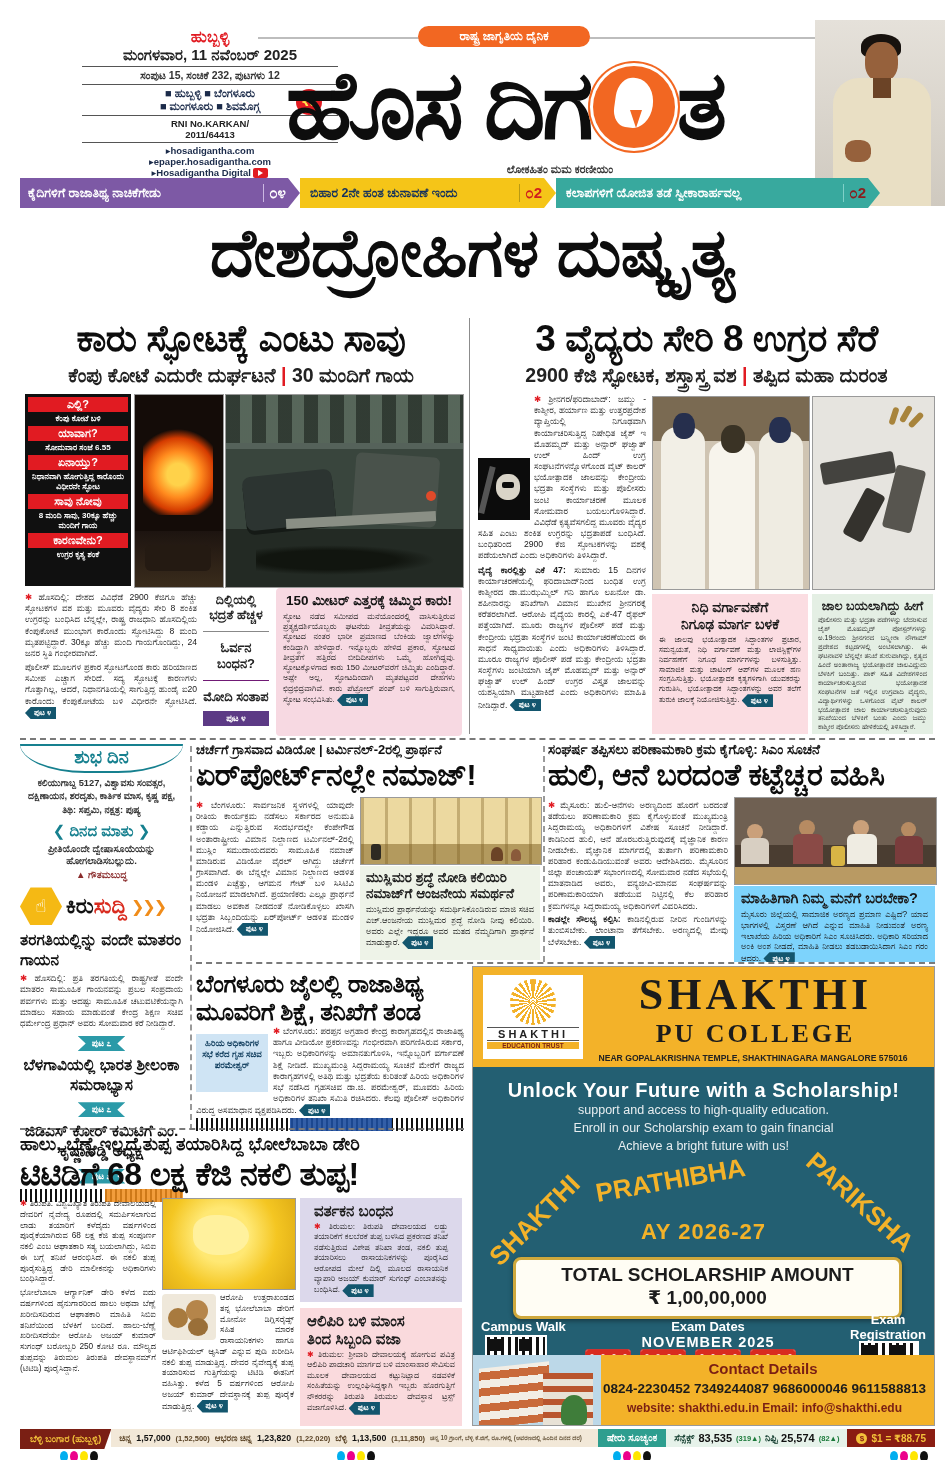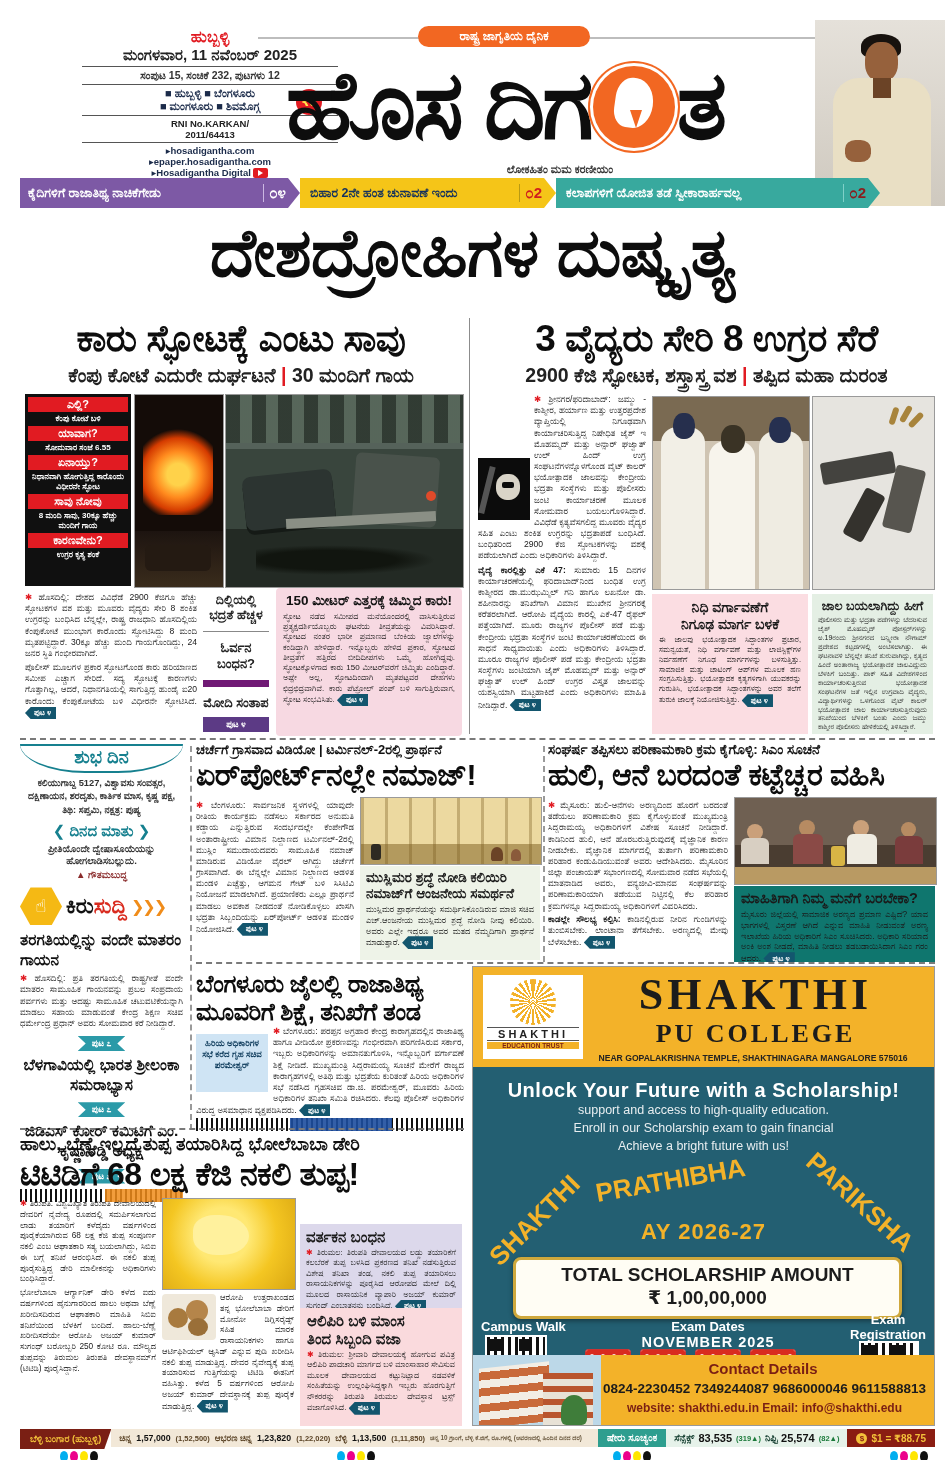--- a/index.html
+++ b/index.html
@@ -143,21 +143,21 @@
   </div>
 
   <div class="abs k9 jus" style="left:25px;top:592px;width:172px;height:144px;overflow:hidden;">
     <p class="lead" style="margin:0 0 3px;"><span>ಹೊಸದಿಲ್ಲಿ: ದೇಶದ ವಿವಿಧೆಡೆ 2900 ಕೆಜಿಗೂ ಹೆಚ್ಚು ಸ್ಫೋಟಕಗಳ ವಶ ಮತ್ತು ಮೂವರು ವೈದ್ಯರು ಸೇರಿ 8 ಶಂಕಿತ ಉಗ್ರರನ್ನು ಬಂಧಿಸಿದ ಬೆನ್ನಲ್ಲೇ, ರಾಷ್ಟ್ರ ರಾಜಧಾನಿ ಹೊಸದಿಲ್ಲಿಯ ಕೆಂಪುಕೋಟೆ ಮುಂಭಾಗ ಕಾರೊಂದು ಸ್ಫೋಟಿಸಿದ್ದು 8 ಮಂದಿ ಮೃತಪಟ್ಟಿದ್ದಾರೆ. 30ಕ್ಕೂ ಹೆಚ್ಚು ಮಂದಿ ಗಾಯಗೊಂಡಿದ್ದು, 24 ಜನರ ಸ್ಥಿತಿ ಗಂಭೀರವಾಗಿದೆ.</span></p>
     <p style="margin:0;"><span>ಪೊಲೀಸ್ ಮೂಲಗಳ ಪ್ರಕಾರ ಸ್ಫೋಟಗೊಂಡ ಕಾರು ಹರಿಯಾಣದ ಸಮೀಪ ಎಚ್ಚಾಗ ಸೇರಿದೆ. ಸದ್ಯ ಸ್ಫೋಟಕ್ಕೆ ಕಾರಣಗಳು ಗೊತ್ತಾಗಿಲ್ಲ, ಆದರೆ, ನಿಧಾನಗತಿಯಲ್ಲಿ ಸಾಗುತ್ತಿದ್ದ ಹುಂಡೈ ಐ20 ಕಾರೊಂದು ಕೆಂಪುಕೋಟೆಯ ಬಳಿ ವಿಧೀರನೇ ಸ್ಫೋಟಿಸಿದೆ.</span>
       <span class="pg">ಪುಟ ೪</span></p>
   </div>
 
   <div class="abs" style="left:203px;top:590px;width:66px;">
     <div class="ctr b" style="font-size:12.5px;color:#222;border-bottom:1px solid #888;padding:3px 0 8px;">ದಿಲ್ಲಿಯಲ್ಲಿ ಭದ್ರತೆ ಹೆಚ್ಚಳ</div>
-    <div class="ctr b" style="font-size:13px;color:#222;border-bottom:7px solid #701a75;padding:8px 0;">ಓರ್ವನ ಬಂಧನ?</div>
+    <div class="ctr b" style="font-size:13px;color:#222;border-bottom:1px solid #701a75;padding:8px 0;">ಓರ್ವನ ಬಂಧನ?</div>
     <div class="ctr b" style="font-size:13px;color:#222;padding:8px 0 6px;">ಮೋದಿ ಸಂತಾಪ</div>
     <div class="ctr" style="background:#5c3a85;color:#fff;font-size:8.5px;font-weight:bold;padding:2px 0;">ಪುಟ ೪</div>
   </div>
 
   <div class="abs" style="left:276px;top:588px;width:186px;height:148px;background:#f7d9e2;border-radius:4px;padding:5px 7px;box-sizing:border-box;overflow:hidden;">
     <div class="ctr b" style="font-size:13.5px;color:#111;margin-bottom:3px;">150 ಮೀಟರ್ ಎತ್ತರಕ್ಕೆ ಚಿಮ್ಮಿದ ಕಾರು!</div>
     <div class="k8 jus"><span>ಸ್ಫೋಟ ನಡೆದ ಸಮೀಪದ ಮನೆಯೊಂದರಲ್ಲಿ ವಾಸಿಸುತ್ತಿರುವ ಪ್ರತ್ಯಕ್ಷದರ್ಶಿಯೊಬ್ಬರು ಘಟನೆಯ ತೀವ್ರತೆಯನ್ನು ವಿವರಿಸಿದ್ದಾರೆ. ಸ್ಫೋಟದ ನಂತರ ಭಾರೀ ಪ್ರಮಾಣದ ಬೆಂಕಿಯ ಜ್ವಾಲೆಗಳನ್ನು ಕಂಡಿದ್ದಾಗಿ ಹೇಳಿದ್ದಾರೆ. ಇನ್ನೊಬ್ಬರು ಹೇಳಿದ ಪ್ರಕಾರ, ಸ್ಫೋಟದ ತೀವ್ರತೆಗೆ ಹತ್ತಿರದ ಬೀದಿದೀಪಗಳು ಒಮ್ಮೆ ಹೋಗಿದ್ದವು. ಸ್ಫೋಟಕ್ಕೊಳಗಾದ ಕಾರು 150 ಮೀಟರ್‌ವರೆಗೆ ಚಿಮ್ಮಿತು ಎಂದಿದ್ದಾರೆ. ಅಷ್ಟೇ ಅಲ್ಲ, ಸ್ಫೋಟದಿಂದಾಗಿ ಮೃತಪಟ್ಟವರ ದೇಹಗಳು ಛಿದ್ರಛಿದ್ರವಾಗಿವೆ. ಕಾರು ಪೆಟ್ರೋಲ್ ಪಂಪ್ ಬಳಿ ಸಾಗುತ್ತಿರುವಾಗ, ಸ್ಫೋಟ ಸಂಭವಿಸಿತು.</span>
       <span class="pg">ಪುಟ ೪</span></div>
   </div>
 
@@ -274,21 +274,21 @@
     <div style="position:absolute;left:12px;top:26px;width:16px;height:16px;border-radius:50%;background:#caa07a;"></div>
     <div style="position:absolute;left:6px;top:40px;width:28px;height:26px;background:#d8cfc2;border-radius:6px 6px 0 0;"></div>
     <div style="position:absolute;left:64px;top:22px;width:16px;height:16px;border-radius:50%;background:#b78b62;"></div>
     <div style="position:absolute;left:58px;top:36px;width:30px;height:30px;background:#8a4a46;border-radius:6px 6px 0 0;"></div>
     <div style="position:absolute;left:118px;top:22px;width:16px;height:16px;border-radius:50%;background:#caa07a;"></div>
     <div style="position:absolute;left:112px;top:36px;width:30px;height:30px;background:#efece2;border-radius:6px 6px 0 0;"></div>
     <div style="position:absolute;left:166px;top:24px;width:15px;height:15px;border-radius:50%;background:#b78b62;"></div>
     <div style="position:absolute;left:160px;top:38px;width:28px;height:28px;background:#7a3c3c;border-radius:6px 6px 0 0;"></div>
     <div style="position:absolute;left:96px;top:48px;width:14px;height:20px;background:#d8b545;border-radius:3px;"></div>
   </div>
-  <div class="abs" style="left:734px;top:886px;width:201px;height:76px;background:#0f766e;padding:4px 7px;box-sizing:border-box;overflow:hidden;">
+  <div class="abs" style="left:734px;top:886px;width:201px;height:76px;background:#7dd3fc;padding:4px 7px;box-sizing:border-box;overflow:hidden;">
     <div class="b" style="font-size:14.5px;margin-bottom:2px;">ಮಾಹಿತಿಗಾಗಿ ನಿಮ್ಮ ಮನೆಗೆ ಬರಬೇಕಾ?</div>
     <div class="jus" style="font-size:8.3px;line-height:1.3;"><span>ಮೈಸೂರು ಜಿಲ್ಲೆಯಲ್ಲಿ ಸಾಮಾಜಿಕ ಅರಣ್ಯದ ಪ್ರಮಾಣ ಎಷ್ಟಿದೆ? ಯಾವ ಭಾಗಗಳಲ್ಲಿ ವಿಸ್ತರಣೆ ಆಗಿದೆ ಎನ್ನುವ ಮಾಹಿತಿ ನೀಡುವಂತೆ ಅರಣ್ಯ ಇಲಾಖೆಯ ಹಿರಿಯ ಅಧಿಕಾರಿಗೆ ಸಿಎಂ ಸೂಚಿಸಿದರು. ಅಧಿಕಾರಿ ಸರಿಯಾದ ಅಂಕಿ ಅಂಶ ನೀಡದೆ, ಮಾಹಿತಿ ನೀಡಲು ತಡಬಡಾಯಿಸಿದಾಗ ಸಿಎಂ ಗರಂ ಆದರು.</span>
       <span class="pg">ಪುಟ ೪</span></div>
   </div>
 
   <h2 class="abs headline" style="left:196px;top:970px;width:268px;font-size:24px;line-height:1.15;">
     <span>ಬೆಂಗಳೂರು ಜೈಲಲ್ಲಿ ರಾಜಾತಿಥ್ಯ</span><br><span>ಮೂವರಿಗೆ ಶಿಕ್ಷೆ, ತನಿಖೆಗೆ ತಂಡ</span>
   </h2>
   <div class="abs k9 jus" style="left:196px;top:1026px;width:268px;height:90px;overflow:hidden;">
     <div style="float:left;width:72px;height:58px;background:#cfe4f4;color:#0f3c5c;font-size:8.6px;font-weight:900;text-align:center;padding:4px 3px;margin:8px 5px 2px 0;box-sizing:border-box;">ಹಿರಿಯ ಅಧಿಕಾರಿಗಳ ಸಭೆ ಕರೆದ ಗೃಹ ಸಚಿವ ಪರಮೇಶ್ವರ್</div>
@@ -315,21 +315,21 @@
   <div class="abs jus" style="left:162px;top:1292px;width:132px;height:134px;font-size:8.3px;line-height:1.3;overflow:hidden;">
     <div style="float:left;width:54px;height:46px;background:#efe8da;border-radius:4px;position:relative;margin:2px 4px 2px 0;">
       <span style="position:absolute;left:6px;top:14px;width:20px;height:20px;border-radius:50%;background:#a87a3e;"></span>
       <span style="position:absolute;left:24px;top:6px;width:22px;height:22px;border-radius:50%;background:#b5854a;"></span>
       <span style="position:absolute;left:26px;top:24px;width:20px;height:18px;border-radius:50%;background:#9a6f38;"></span>
     </div>
     <p style="margin:0;"><span>ಆರೋಪಿ ಉತ್ತರಾಖಂಡದ ತನ್ನ ಭೋಲೆಬಾಬಾ ಡೇರಿಗೆ ಮೋನೋ ಡಿಗ್ಲಿಸರೈಡ್ಸ್ ಸಹಿತ ಮಾರಕ ರಾಸಾಯನಿಕಗಳು ಹಾಗೂ ಆರ್ಟಿಫಿಶಿಯಲ್ ಆ್ಯಸಿಡ್ ಎನ್ನುವ ಪುಡಿ ಖರೀದಿಸಿ ನಕಲಿ ತುಪ್ಪ ಮಾಡುತ್ತಿದ್ದ. ದೇವರ ನೈವೇದ್ಯಕ್ಕೆ ತುಪ್ಪ ತಯಾರಿಸುವ ಗುತ್ತಿಗೆಯನ್ನು ಟಿಟಿಡಿ ಈತನಿಗೆ ವಹಿಸಿತ್ತು. ಕಳೆದ 5 ವರ್ಷಗಳಿಂದ ಆರೋಪಿ ಅಜಯ್ ಕುಮಾರ್ ದೇವಸ್ಥಾನಕ್ಕೆ ತುಪ್ಪ ಪೂರೈಕೆ ಮಾಡುತ್ತಿದ್ದ.</span>
       <span class="pg">ಪುಟ ೪</span></p>
   </div>
 
-  <div class="abs" style="left:300px;top:1224px;width:162px;height:104px;background:#dcd8eb;padding:4px 6px;box-sizing:border-box;overflow:hidden;">
+  <div class="abs" style="left:300px;top:1198px;width:162px;height:104px;background:#dcd8eb;padding:4px 14px;box-sizing:border-box;overflow:hidden;">
     <div class="b" style="font-size:15px;margin-bottom:2px;">ವರ್ತಕನ ಬಂಧನ</div>
     <div class="jus lead" style="font-size:8px;line-height:1.3;"><span>ತಿರುಮಲ: ತಿರುಪತಿ ದೇವಾಲಯದ ಲಡ್ಡು ತಯಾರಿಕೆಗೆ ಕಲಬೆರಕೆ ತುಪ್ಪ ಬಳಸಿದ ಪ್ರಕರಣದ ತನಿಖೆ ನಡೆಸುತ್ತಿರುವ ವಿಶೇಷ ತನಿಖಾ ತಂಡ, ನಕಲಿ ತುಪ್ಪ ತಯಾರಿಸಲು ರಾಸಾಯನಿಕಗಳನ್ನು ಪೂರೈಸಿದ ಆರೋಪದ ಮೇಲೆ ದಿಲ್ಲಿ ಮೂಲದ ರಾಸಾಯನಿಕ ವ್ಯಾಪಾರಿ ಅಜಯ್ ಕುಮಾರ್ ಸುಗಂಧ್ ಎಂಬಾತನನ್ನು ಬಂಧಿಸಿದೆ.</span>
       <span class="pg">ಪುಟ ೪</span></div>
   </div>
   <div class="abs" style="left:300px;top:1308px;width:162px;height:118px;background:#fadadd;padding:4px 7px;box-sizing:border-box;overflow:hidden;">
     <div class="b" style="font-size:15px;">ಆಲಿಪಿರಿ ಬಳಿ ಮಾಂಸ</div>
     <div class="b" style="font-size:15px;margin-bottom:2px;">ತಿಂದ ಸಿಬ್ಬಂದಿ ವಜಾ</div>
     <div class="jus lead" style="font-size:8px;line-height:1.3;"><span>ತಿರುಮಲ: ಶ್ರೀವಾರಿ ದೇವಾಲಯಕ್ಕೆ ಹೋಗುವ ಪವಿತ್ರ ಆಲಿಪಿರಿ ಪಾದಚಾರಿ ಮಾರ್ಗದ ಬಳಿ ಮಾಂಸಾಹಾರ ಸೇವಿಸುವ ಮೂಲಕ ದೇವಾಲಯದ ಕಟ್ಟುನಿಟ್ಟಾದ ನಡವಳಿಕೆ ಸಂಹಿತೆಯನ್ನು ಉಲ್ಲಂಘಿಸಿದ್ದಕ್ಕಾಗಿ ಇಬ್ಬರು ಹೊರಗುತ್ತಿಗೆ ನೌಕರರನ್ನು ತಿರುಪತಿ ತಿರುಮಲ ದೇವಸ್ಥಾನ ಟ್ರಸ್ಟ್ ವಜಾಗೊಳಿಸಿದೆ.</span>
       <span class="pg">ಪುಟ ೪</span></div>
   </div>

